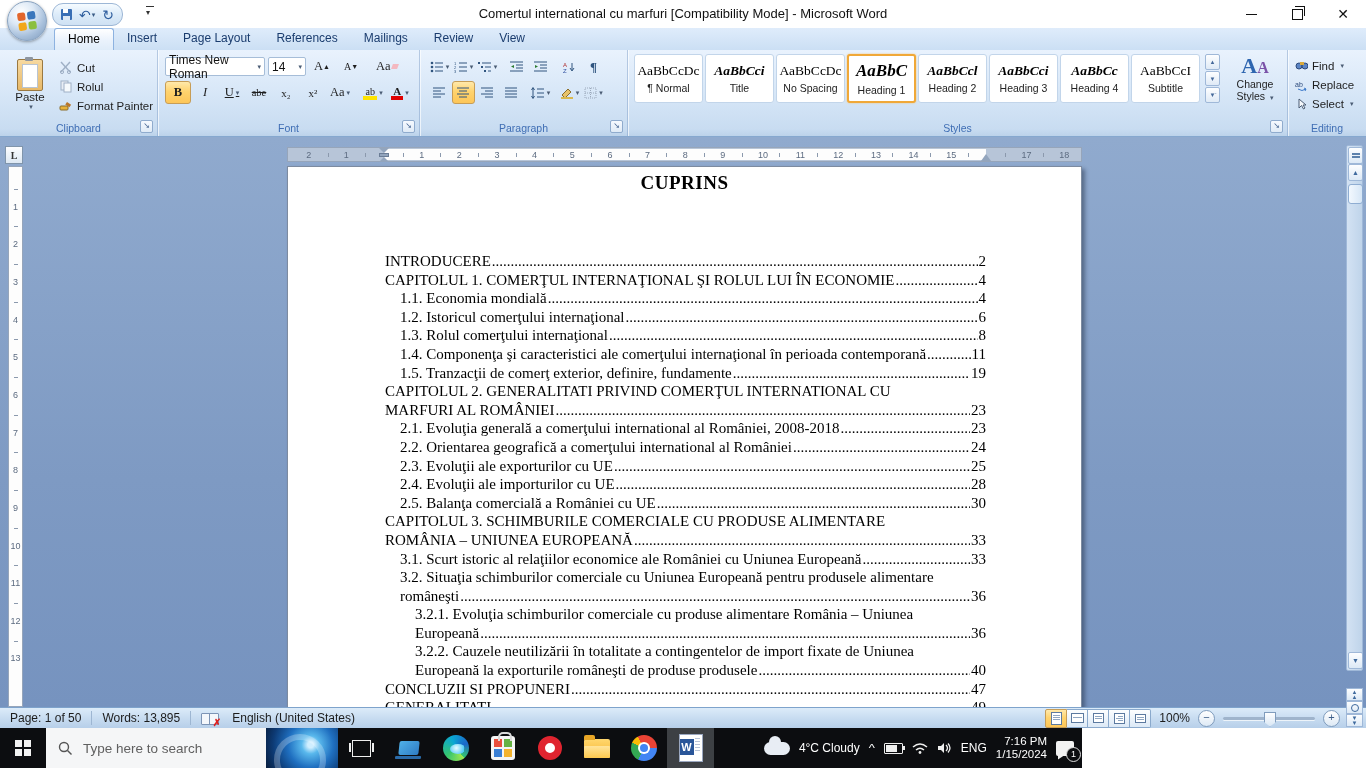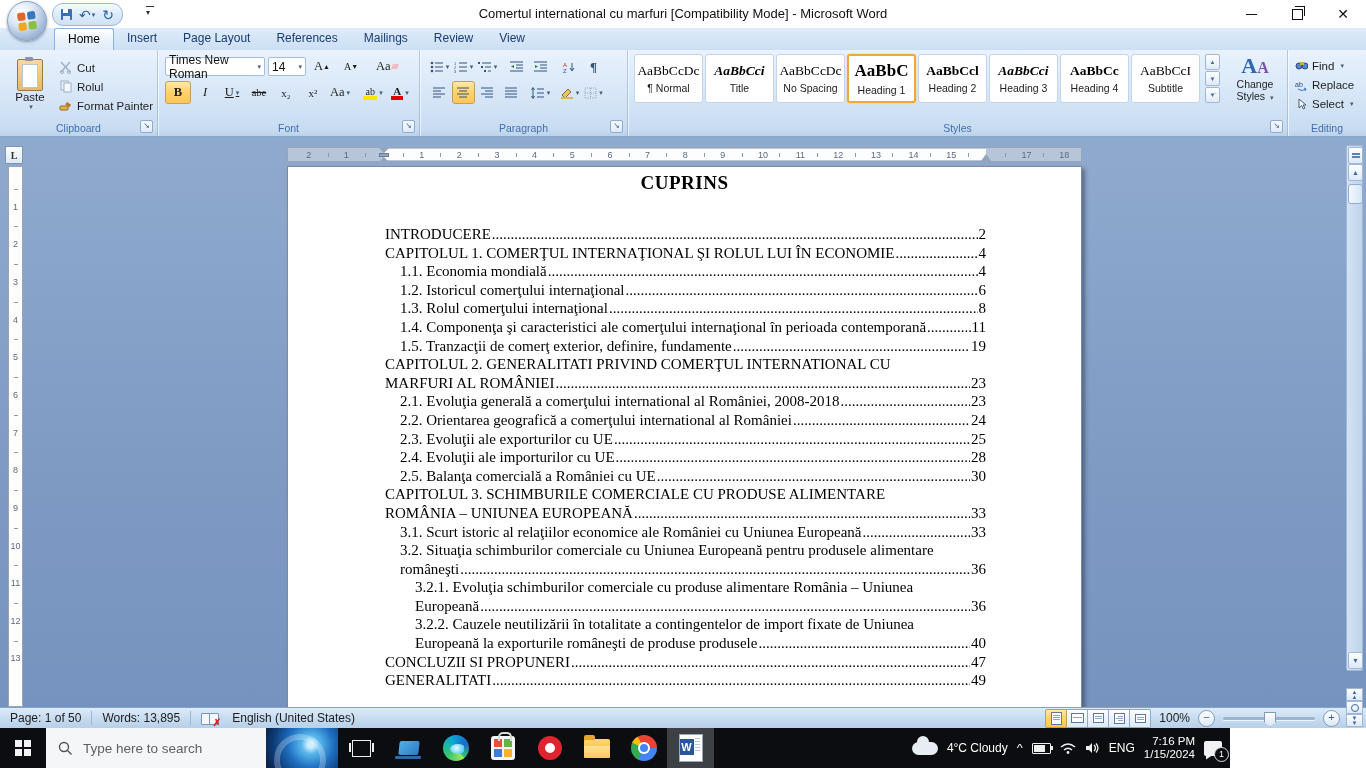--- a/index.html
+++ b/index.html
@@ -71,21 +71,21 @@
   #para-row2{position:absolute;left:8px;top:31px;display:flex;align-items:center;gap:1px;}
   .pbtn{height:21px;min-width:21px;}
   .pilcrow{font-family:"Liberation Serif",serif;font-size:13px;font-weight:bold;color:#30557f;}
 
   
   #g-styles{width:660px;}
   #styles-gallery{position:absolute;left:5px;top:4px;display:flex;}
   .style-item{width:69px;height:49px;background:#fff;border:1px solid #c2d5ea;border-radius:3px;margin:0 1px;display:flex;flex-direction:column;align-items:center;justify-content:center;box-sizing:border-box;}
   .style-item.selected{border:2px solid #f0a838;box-shadow:0 0 2px #f7c36a;}
   .style-sample{font-family:"Liberation Serif",serif;font-size:13.5px;color:#000;white-space:nowrap;}
-  .style-sample.b{font-weight:bold;} .style-sample.i{font-style:italic;} .style-sample.big{font-size:17px;}
+  .style-sample.b{font-weight:bold;font-style:italic;} .style-sample.i{font-style:italic;} .style-sample.big{font-size:17px;}
   .style-label{font-size:10.5px;color:#222;margin-top:3px;white-space:nowrap;}
   #styles-scroll{position:absolute;left:577px;top:4px;width:15px;height:49px;display:flex;flex-direction:column;gap:1px;}
   .sscroll-btn{flex:1;background:linear-gradient(#fdfeff,#dfeaf6);border:1px solid #9fb8d8;border-radius:2px;font-size:6px;color:#44689a;display:flex;align-items:center;justify-content:center;}
   #change-styles{position:absolute;left:598px;top:4px;width:58px;height:72px;display:flex;flex-direction:column;align-items:center;font-size:10.5px;color:#1e1e1e;}
   .cs-a1{font-family:"Liberation Serif",serif;font-size:22px;font-weight:bold;color:#2e66b0;line-height:24px;}
   .cs-a2{font-family:"Liberation Serif",serif;font-size:16px;font-weight:bold;color:#7a52a8;}
 
   
   #g-editing{width:78px;border-right:none;}
   .edit-row{display:flex;align-items:center;gap:4px;font-size:11.5px;color:#1e1e1e;height:19px;padding-left:7px;}
@@ -102,21 +102,21 @@
   #lmarker .t{width:0;height:0;border-left:5px solid transparent;border-right:5px solid transparent;border-top:5px solid #93a5bd;}
   #lmarker .b{width:0;height:0;border-left:5px solid transparent;border-right:5px solid transparent;border-bottom:5px solid #93a5bd;}
   #lmarker .s{width:10px;height:4px;background:#93a5bd;border:1px solid #6b7d96;box-sizing:border-box;}
   #rmarker{position:absolute;left:693px;top:6px;width:0;height:0;border-left:5px solid transparent;border-right:5px solid transparent;border-bottom:7px solid #93a5bd;}
   #vruler{position:absolute;left:8px;top:29px;width:15px;height:541px;background:#fdfdfd;border:1px solid #96a5ba;box-sizing:border-box;}
   .vnum{position:absolute;left:0;width:13px;text-align:center;font-size:9px;color:#5c6b80;}
   .vtick{position:absolute;left:5px;width:4px;height:1px;background:#8b99ad;}
 
   #page{position:absolute;left:287px;top:29px;width:795px;height:541px;background:#fff;border:1px solid #7d8ba0;border-bottom:none;box-shadow:3px 3px 4px rgba(25,35,55,.45);box-sizing:border-box;}
   #cuprins{margin-top:5px;text-align:center;font-family:"Liberation Serif",serif;font-weight:bold;font-size:19px;color:#000;letter-spacing:.5px;}
-  #toc{margin-top:31px;padding-left:97px;padding-right:95px;font-family:"Liberation Serif",serif;font-size:15px;line-height:18.6px;color:#000;}
+  #toc{margin-top:58px;padding-left:97px;padding-right:95px;font-family:"Liberation Serif",serif;font-size:15px;line-height:18.6px;color:#000;}
   .toc-pre{white-space:nowrap;overflow:hidden;}
   .toc-flex{display:flex;align-items:baseline;}
   .toc-text{white-space:nowrap;}
   .leader{flex:1;overflow:hidden;white-space:nowrap;min-width:6px;margin:0 1px;}
   .leader::after{content:"................................................................................................................................................................................";}
   .ind1{padding-left:15px;} .ind2{padding-left:30px;}
 
   
   #vscroll{position:absolute;right:3px;top:8px;width:17px;height:526px;background:linear-gradient(90deg,#d3e2f3,#bfd4ea);border:1px solid #9fb8d8;border-radius:2px;box-sizing:border-box;}
   .sbtn{position:absolute;left:1px;width:13px;height:15px;background:linear-gradient(#fdfeff,#dcE9f6);border:1px solid #9fb8d8;border-radius:2px;font-size:7px;color:#3f6a9e;display:flex;align-items:center;justify-content:center;}
@@ -143,21 +143,21 @@
   .vbtn.on{background:linear-gradient(#ffe9ab,#ffd36e 45%,#fdc658);border-color:#c79d56;}
   .vglyph{width:9px;height:11px;background:#fff;border:1px solid #5c7aa0;position:relative;}
   .vglyph i{position:absolute;left:1px;right:1px;height:1px;background:#8fa6c2;}
   #zoom-pct{font-size:12px;color:#1c1c1c;}
   .zbtn{width:15px;height:15px;border:1px solid #7f9cbd;border-radius:50%;background:linear-gradient(#ffffff,#dde9f5);font-size:11px;line-height:13px;text-align:center;color:#40608a;}
   #ztrack{width:92px;height:3px;background:#9fb4cc;border-radius:2px;position:relative;box-shadow:0 1px 0 rgba(255,255,255,.7);}
   #znotch{position:absolute;left:45px;top:-3px;width:1px;height:9px;background:#7b94b3;}
   #zthumb{position:absolute;left:41px;top:-5px;width:10px;height:13px;background:linear-gradient(#fdfeff,#d9e7f5);border:1px solid #7f9cbd;clip-path:polygon(0 0,100% 0,100% 70%,50% 100%,0 70%);}
 
   
-  #taskbar{position:absolute;left:0;top:728px;width:1230px;height:40px;background:#0c0d10;display:flex;align-items:center;color:#fff;}
+  #taskbar{position:absolute;left:0;top:728px;width:1082px;height:40px;background:#0c0d10;display:flex;align-items:center;color:#fff;}
   #start{width:46px;height:40px;display:flex;align-items:center;justify-content:center;}
   .winlogo{width:16px;height:16px;display:grid;grid-template-columns:7px 7px;grid-template-rows:7px 7px;gap:2px;}
   .winlogo i{background:#f2f2f2;}
   #searchbox{width:292px;height:40px;background:#f5f6f7;display:flex;align-items:center;position:relative;color:#5f6368;}
   #searchbox .sicon{margin:0 10px 0 12px;}
   #search-text{font-size:13.5px;color:#606060;}
   #cortana-img{position:absolute;right:0;top:0;width:72px;height:40px;background:radial-gradient(circle at 62% 42%,#cfeeff 0 6%,#59b8ec 18%,#1f6fc0 45%,#0d3a74 75%,#081d3c 100%);overflow:hidden;}
   #cortana-img::before{content:"";position:absolute;left:8px;top:6px;width:40px;height:40px;border-radius:50%;border:6px solid rgba(255,255,255,.25);}
   .tb-slot{width:47px;height:40px;display:flex;align-items:center;justify-content:center;position:relative;}
   .tb-slot.active{background:#3d4044;}

